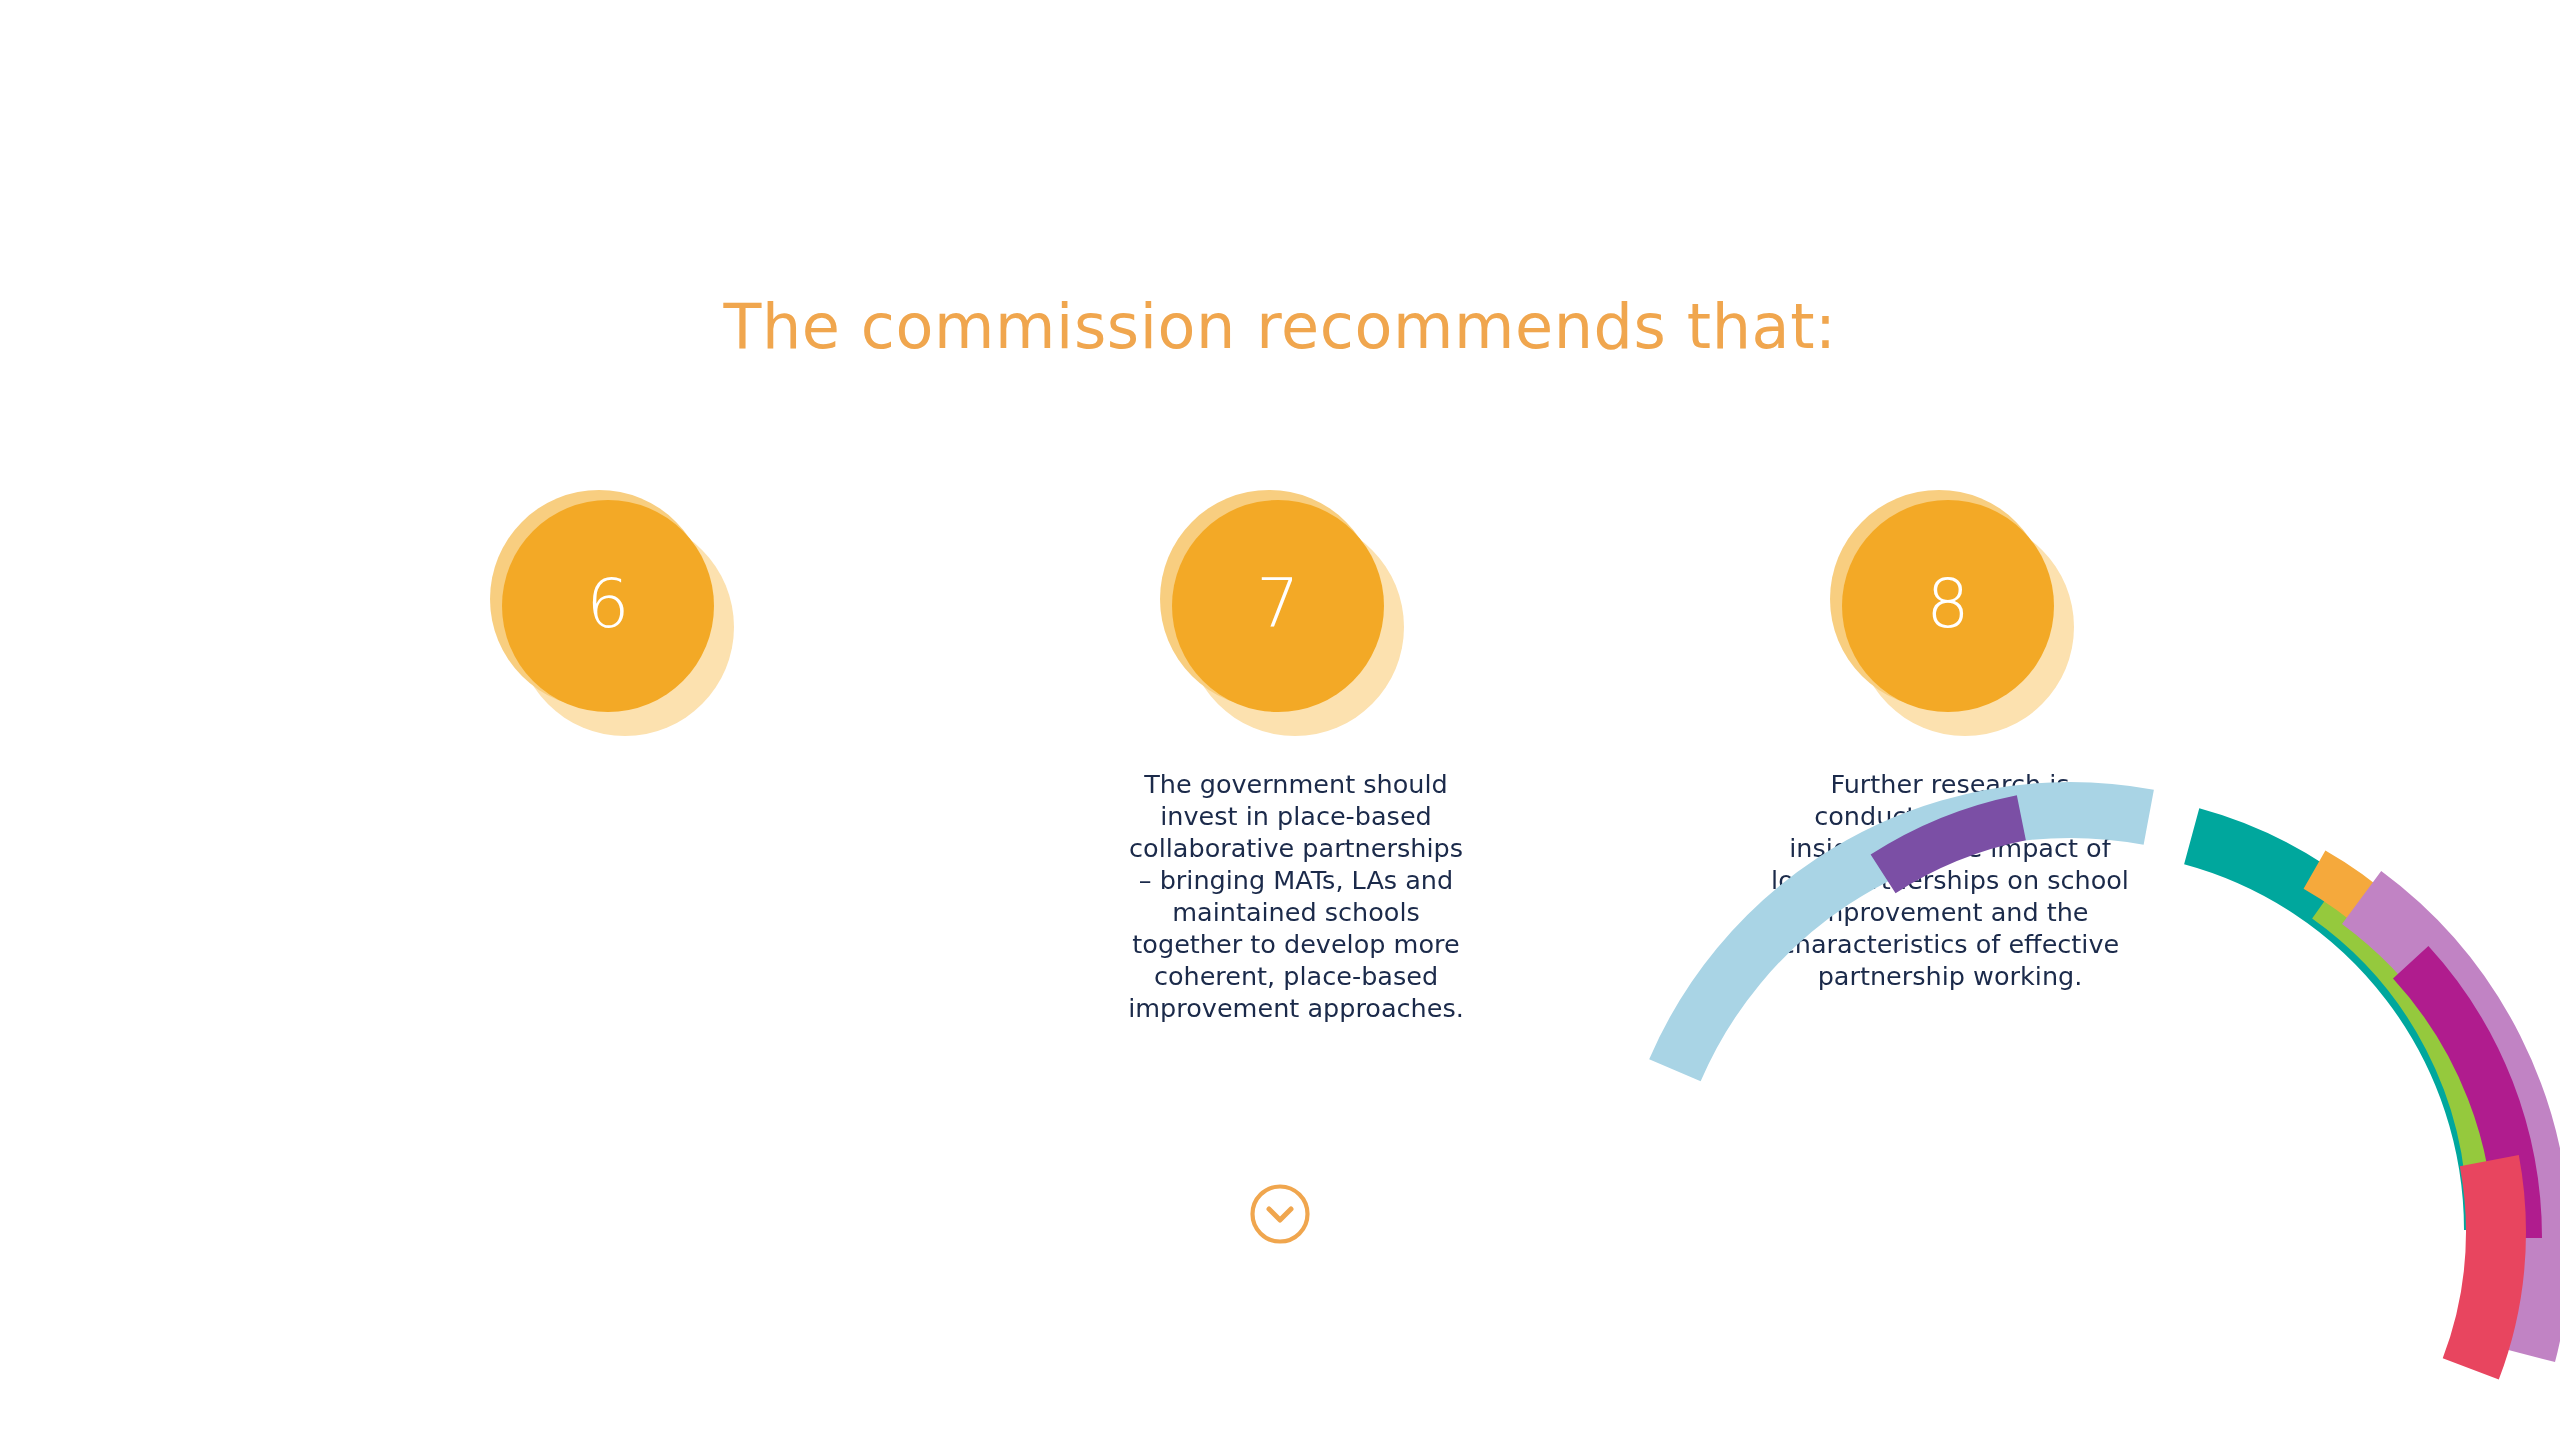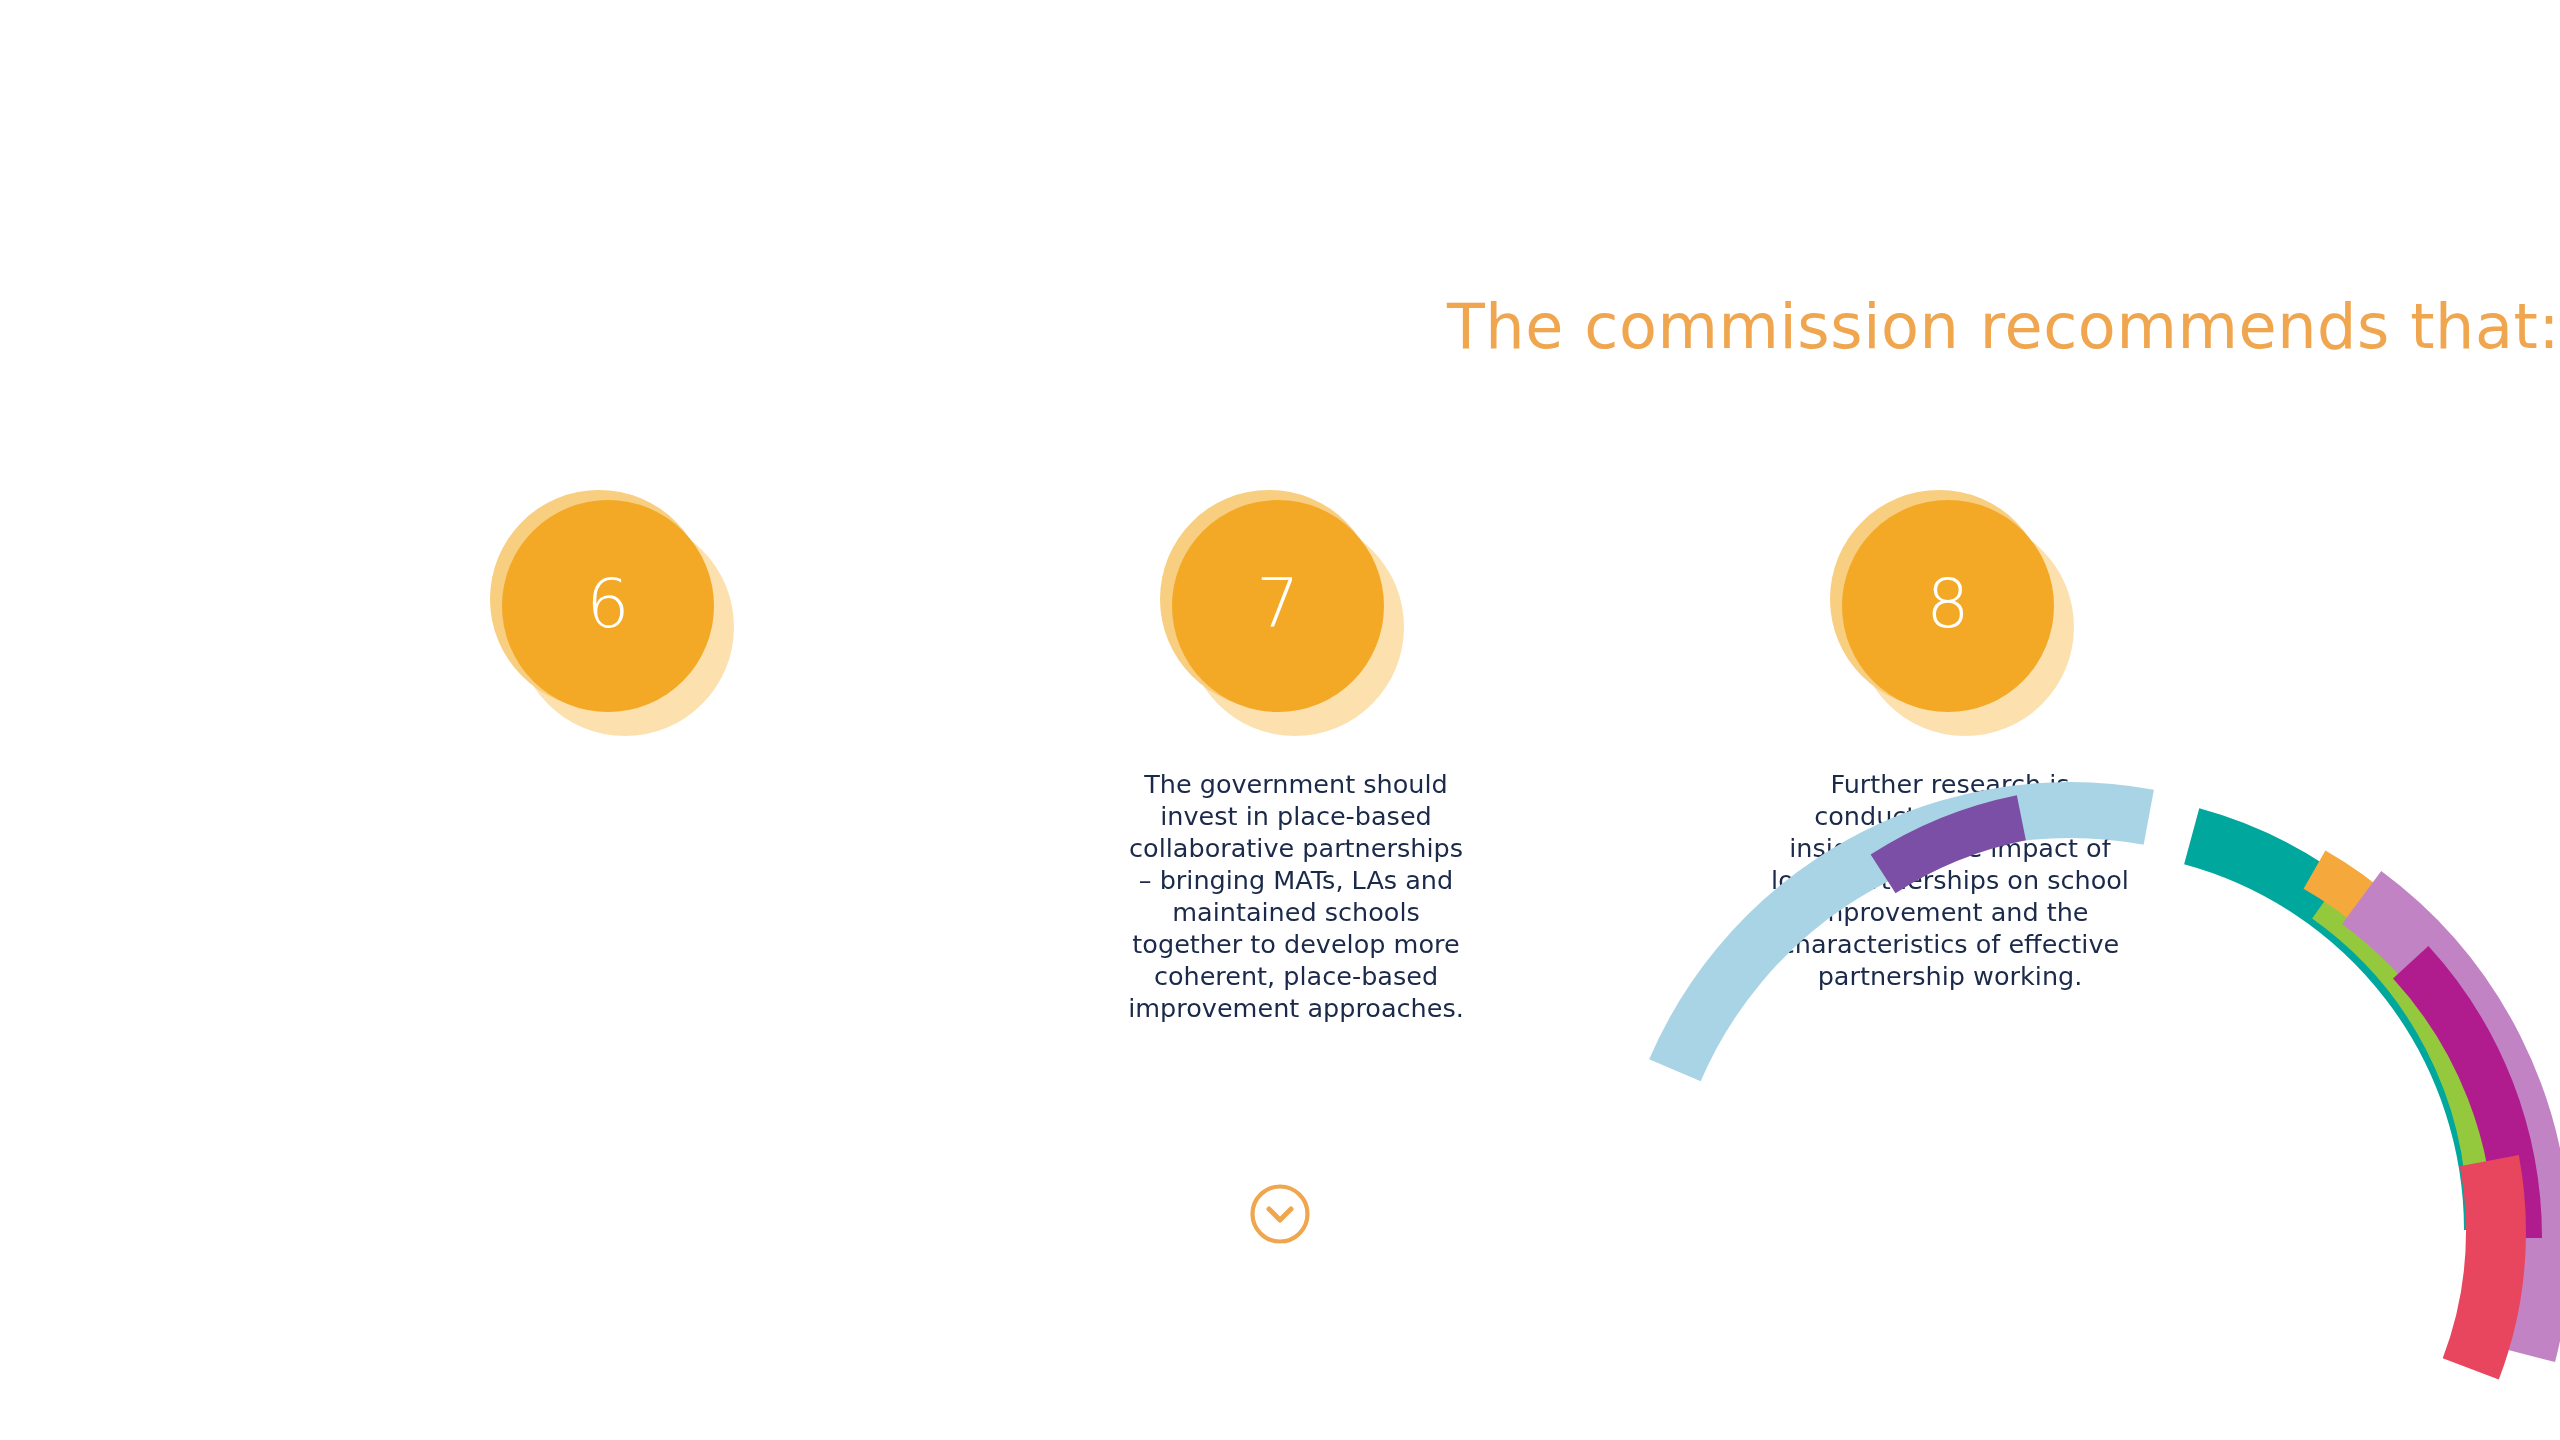--- a/index.html
+++ b/index.html
@@ -24,21 +24,21 @@
     background: #ffffff;
     overflow: hidden;
   }
 
   
   #title {
     position: absolute;
     top: 290px;
     left: 0;
     width: 2560px;
-    text-align: right;
+    text-align: center;
     font-size: 62px;
     font-weight: 400;
     letter-spacing: 0.6px;
     color: #F0A64E;
     font-family: "DejaVu Sans", sans-serif;
     white-space: nowrap;
   }
 
   
   #columns {

